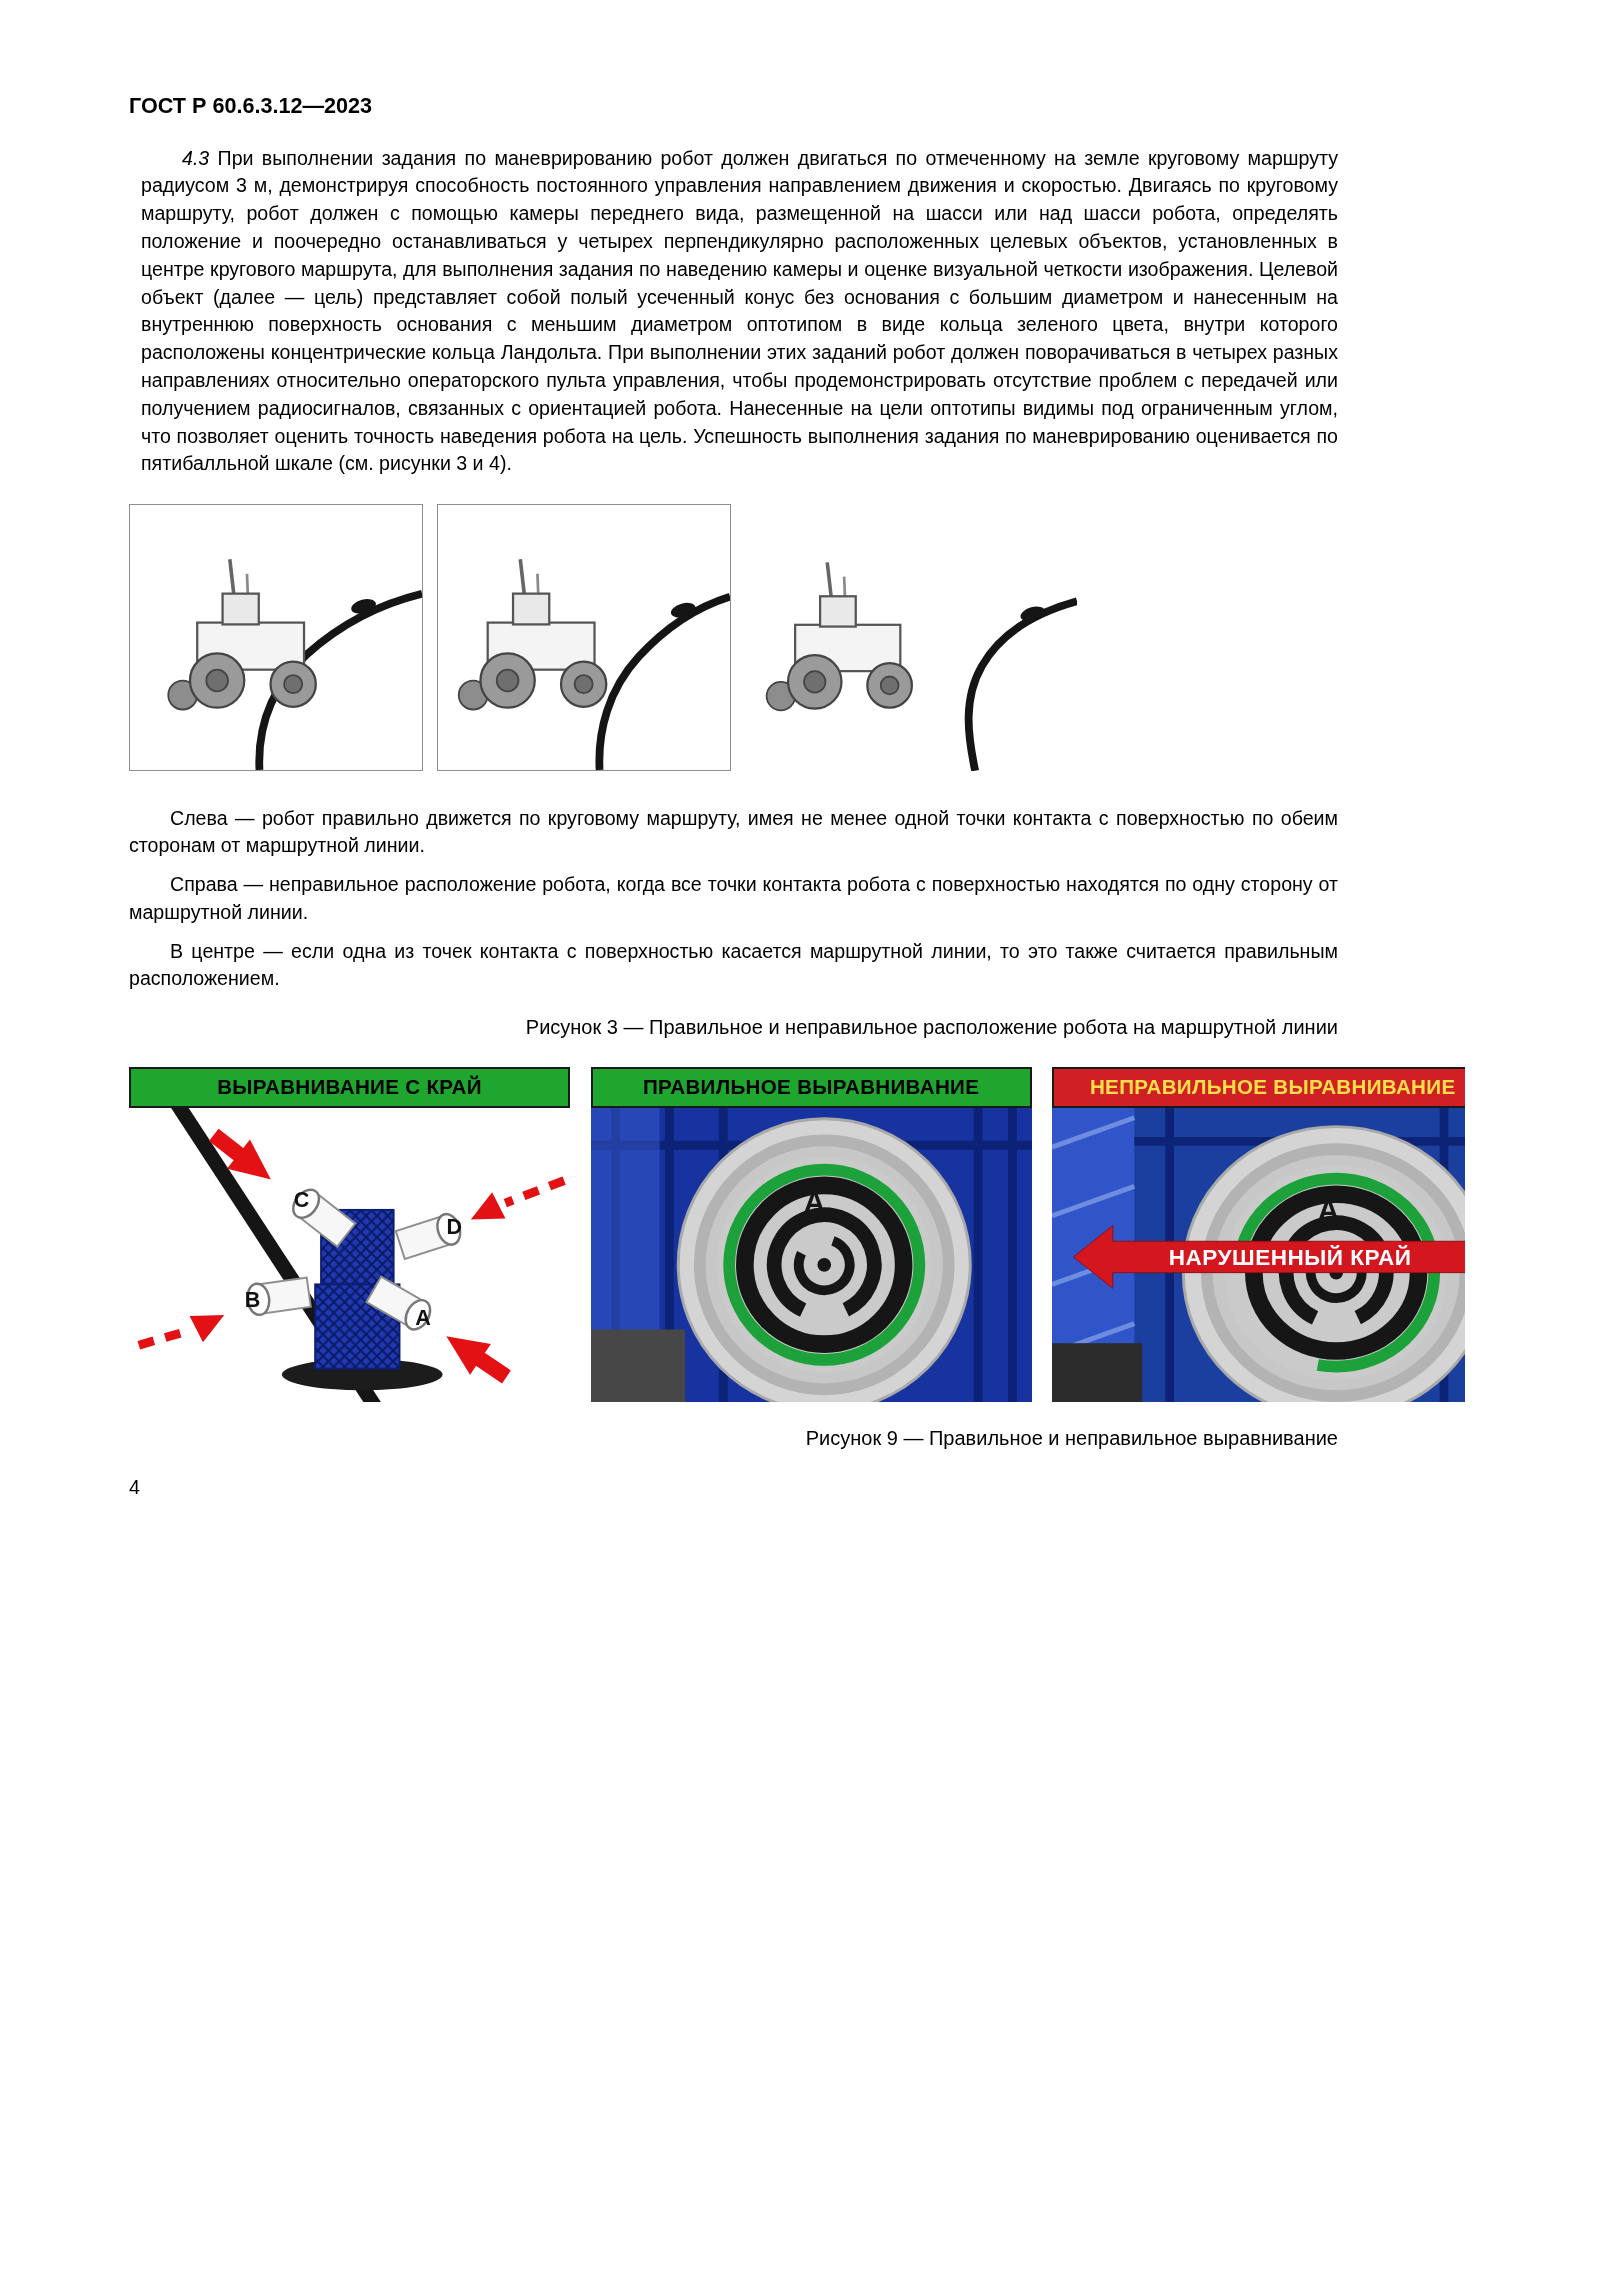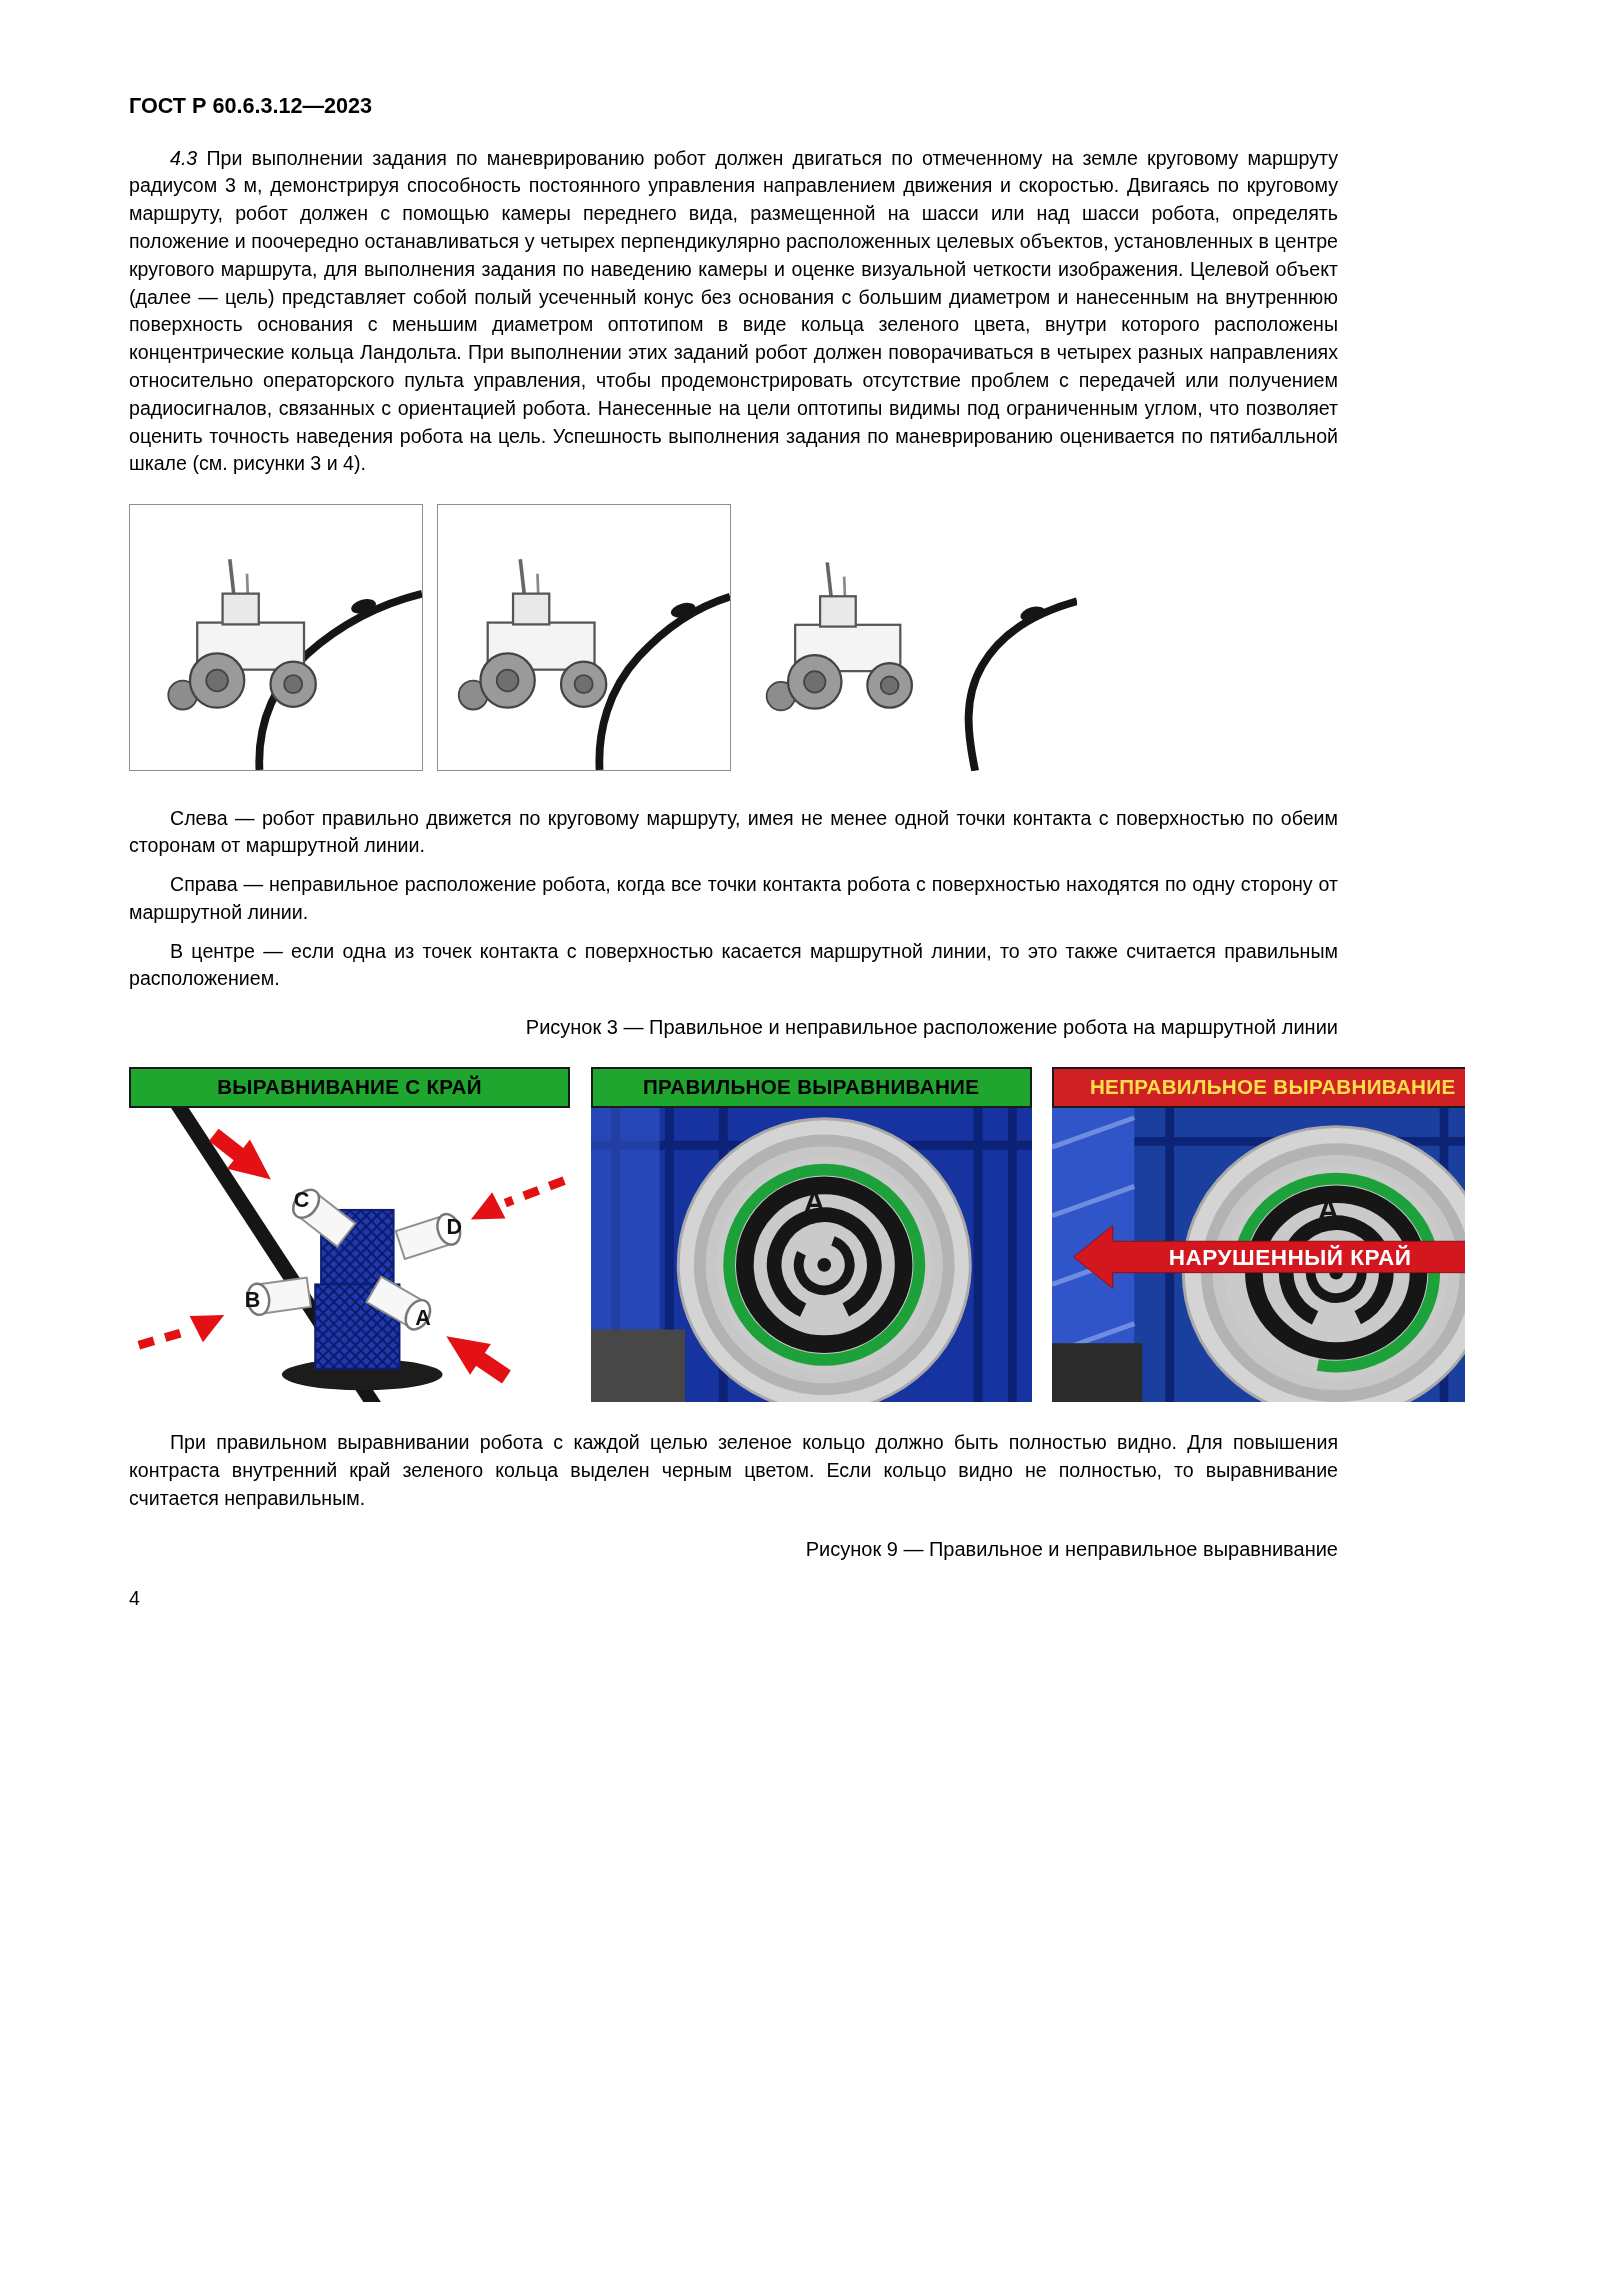--- a/index.html
+++ b/index.html
@@ -8,21 +8,21 @@
     position:relative;
     width:1465px; height:2293px;
     background:#ffffff;
     color:#000;
     font-family:"Liberation Sans", sans-serif;
     padding:93px 127px 0 129px;
     overflow:hidden;
   }
   .doc-code { font-size:21.6px; font-weight:bold; margin-bottom:25.5px; }
   .para {
-    font-size:19.6px; line-height:1.42; text-align:justify; text-indent:41px;
+    font-size:19.6px; line-height:1.42; text-align:justify; text-indent:41px;margin-left:12px;
   }
   .clause-num { font-style:italic; }
   .fig-row { display:flex; gap:13.7px; margin-top:25.5px; align-items:flex-start; }
   .robot-box { width:294px; height:267px; background:#fff; }
   .robot-box.bordered { border:1px solid #8f8f8f; }
   .robot-box.wide { width:333px; }
   .robot-box svg { width:100%; height:100%; display:block; }
   .legend { margin-top:34px; }
   .legend p { font-size:19.6px; line-height:1.4; text-align:justify; text-indent:41px; margin-bottom:11.8px; }
   .fig-caption { text-align:right; font-size:20px; margin-top:23.5px; margin-bottom:27.4px; }
@@ -223,20 +223,19 @@
           <g>
             <polygon points="22,152 62,120 62,136 424,136 424,168 62,168 62,184" fill="#d4161f" stroke="#8c0f14" stroke-width="1"></polygon>
             <text x="243" y="160" font-size="23" font-weight="bold" fill="#ffffff" text-anchor="middle" letter-spacing="0.5">НАРУШЕННЫЙ КРАЙ</text>
           </g>
         </svg>
       </div>
     </div>
 
   </div>
 
-  <p class="note">При правильном выравнивании робота с каждой целью зеленое кольцо должно быть полностью видно. Для повышения контраста внутренний край зеленого кольца выделен черным цветом. Если кольцо видно не полностью, то выравнивание считается неправильным.</p>
 
   <div class="fig-caption last">Рисунок 9 — Правильное и неправильное выравнивание</div>
 
   <div class="page-num">4</div>
 
 </div>
 
 
 </body></html>

